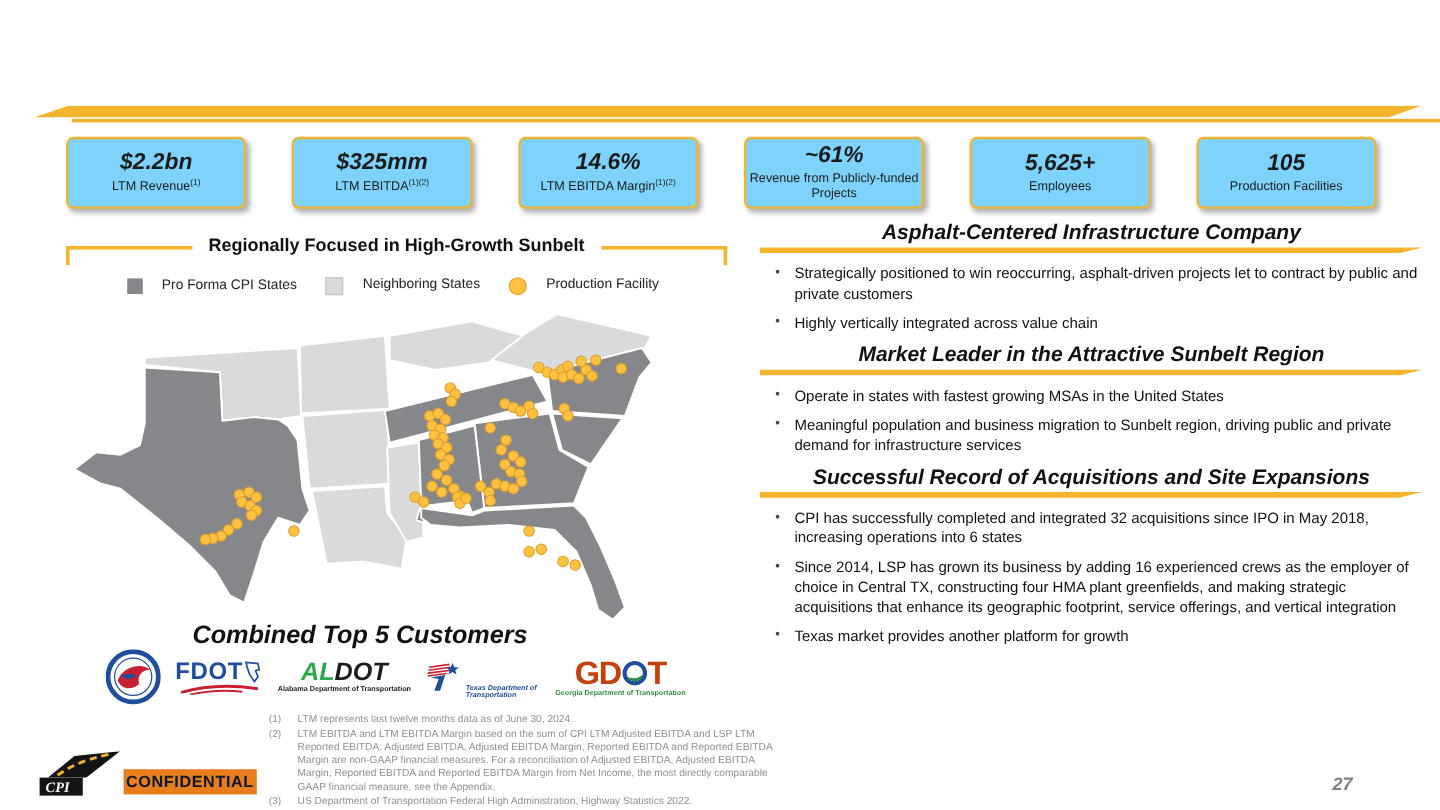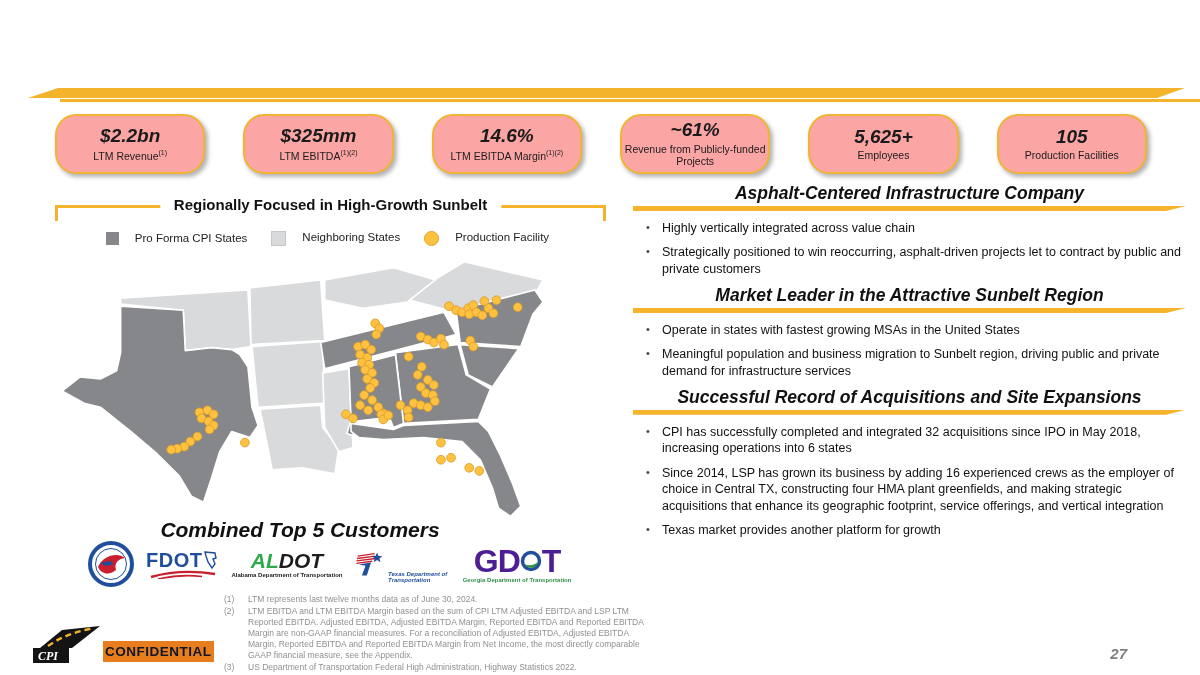--- a/index.html
+++ b/index.html
@@ -8,21 +8,21 @@
 
   
   .page-title{position:absolute;left:57px;top:28px;font-size:31px;font-weight:bold;font-style:italic;color:#161616;letter-spacing:.2px;}
   .ribbon-main{position:absolute;left:28px;top:88px;width:1157px;height:10px;background:#F3B32B;
     clip-path:polygon(0 100%,30px 0,100% 0,calc(100% - 28px) 100%);
     filter:drop-shadow(0 2px 1.5px rgba(100,80,20,.45));}
   .ribbon-sub{position:absolute;left:60px;top:99px;width:1140px;height:2.5px;background:#F3B32B;}
 
   
   .stats{position:absolute;left:55px;top:114px;width:1092px;display:flex;gap:38px;}
-  .stat{flex:1;border:2.5px solid #F0B434;border-radius:21px;background:#fca5a5;
+  .stat{flex:1;border:2.5px solid #F0B434;border-radius:6px;background:#7dd3fc;
     box-shadow:2.5px 3px 4px rgba(0,0,0,.3);text-align:center;height:52px;
     display:flex;flex-direction:column;justify-content:center;padding:2px 0;}
   .stat-value{font-size:19px;font-weight:bold;font-style:italic;color:#1b1b1b;line-height:1.1;}
   .stat-label{font-size:10.5px;color:#1b1b1b;line-height:1.15;margin-top:2px;}
   .stat-label sup{font-size:7px;}
 
   
   .map-header{position:absolute;left:55px;top:205px;width:545px;height:13px;
     border-top:3.5px solid #F3B32B;border-left:3.5px solid #F3B32B;border-right:3.5px solid #F3B32B;}
   .map-header-text{position:absolute;left:50%;top:-12px;transform:translateX(-50%);
@@ -43,21 +43,21 @@
   .customers-title{position:absolute;left:55px;top:518px;width:490px;text-align:center;
     font-size:21px;font-weight:bold;font-style:italic;color:#111;}
   .logos{position:absolute;left:88px;top:540px;width:445px;height:48px;display:flex;align-items:center;gap:12px;}
   .logo{display:flex;flex-direction:column;align-items:center;justify-content:center;}
   .fdot-row{display:flex;align-items:flex-start;gap:1px;}
   .fdot-txt{font-size:20px;font-weight:bold;color:#1F4E9C;letter-spacing:.5px;line-height:1;}
   .aldot-txt{font-size:21px;font-weight:bold;font-style:italic;line-height:1;}
   .aldot-txt .al{color:#2FA84C;} .aldot-txt .dot{color:#1d1d1b;}
   .logo-cap{font-size:6px;font-weight:bold;color:#1d1d1b;margin-top:1px;white-space:nowrap;}
   .gdot-row{display:flex;align-items:center;line-height:1;}
-  .gdot-l{font-size:32px;font-weight:bold;color:#4c1d95;letter-spacing:-1px;text-align:right;}
+  .gdot-l{font-size:27px;font-weight:bold;color:#c2410c;letter-spacing:-1px;text-align:right;}
   .gdot-cap{font-size:6px;color:#2F8F45;font-weight:bold;white-space:nowrap;}
   .txdot-cap{font-size:6px;color:#1F4E9C;font-style:italic;font-weight:bold;text-align:left;line-height:1.1;}
   .txdot{display:flex;align-items:flex-end;gap:2px;}
 
   
   .footnotes{position:absolute;left:224px;top:594px;width:420px;font-size:8.5px;color:#909090;line-height:1.3;}
   .fn{display:flex;margin-bottom:1px;}
   .fn-num{width:24px;flex:none;}
   .fn-text{flex:1;}
 
@@ -320,22 +320,22 @@
     </svg>
   </div>
   <div class="confidential">CONFIDENTIAL</div>
 
   <div class="right-col">
 
     <div class="sec">
       <div class="sec-heading">Asphalt-Centered Infrastructure Company</div>
       <div class="sec-underline"></div>
       <ul>
+        <li>Strategically positioned to win reoccurring, asphalt-driven projects let to contract by public and private customers</li>
         <li>Highly vertically integrated across value chain</li>
-        <li>Strategically positioned to win reoccurring, asphalt-driven projects let to contract by public and private customers</li>
       </ul>
     </div>
 
     <div class="sec">
       <div class="sec-heading">Market Leader in the Attractive Sunbelt Region</div>
       <div class="sec-underline"></div>
       <ul>
         <li>Operate in states with fastest growing MSAs in the United States</li>
         <li>Meaningful population and business migration to Sunbelt region, driving public and private demand for infrastructure services</li>
       </ul>

